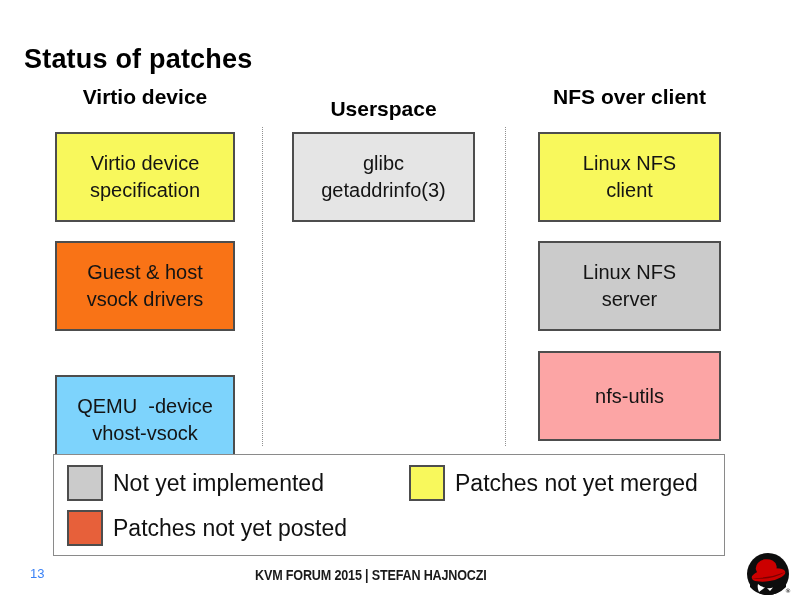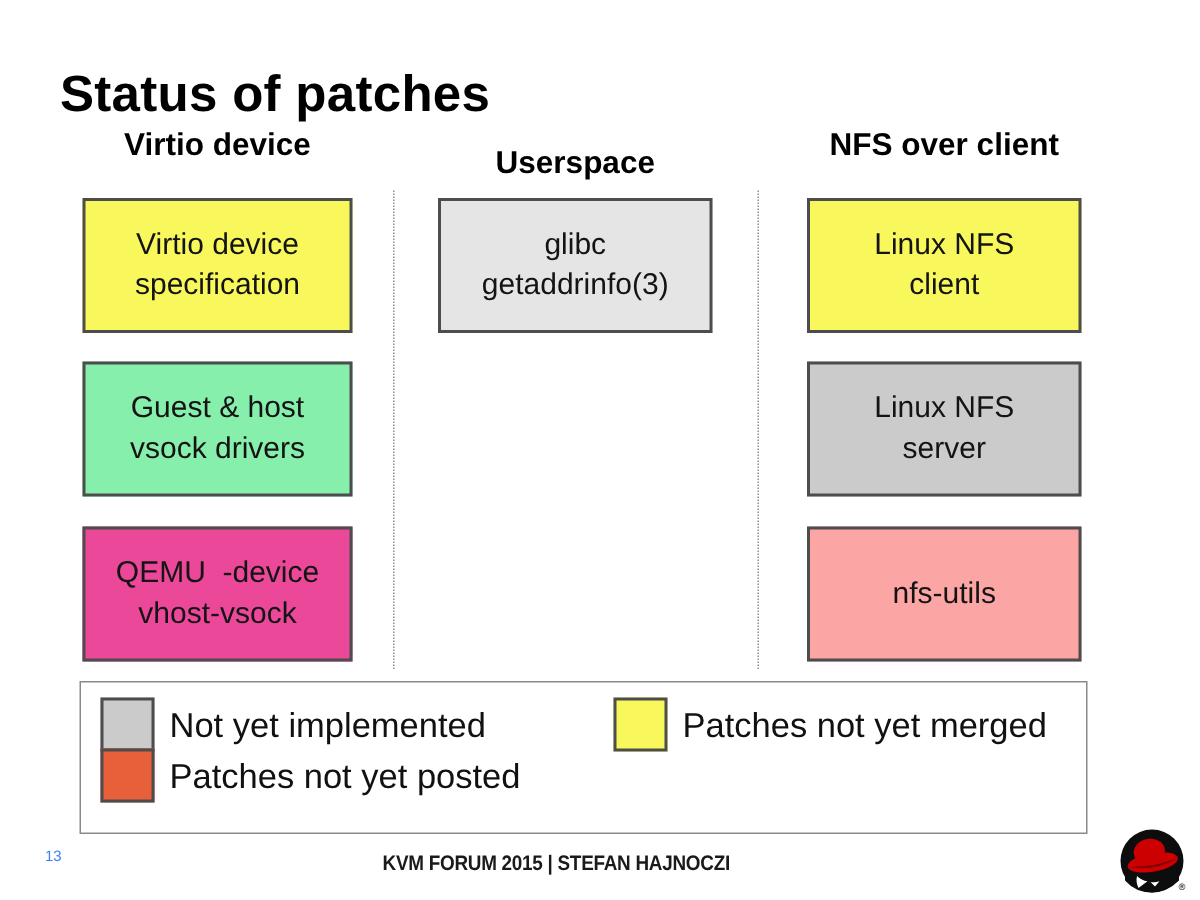--- a/index.html
+++ b/index.html
@@ -3,21 +3,21 @@
 <meta charset="utf-8">
 <style>
   html,body{margin:0;padding:0;}
   body{
     width:800px;height:600px;position:relative;background:#ffffff;
     font-family:"Liberation Sans","DejaVu Sans",sans-serif;color:#111;
     overflow:hidden;
   }
   .abs{position:absolute;}
   .slide-title{
-    left:40px;top:44px;font-size:34px;font-weight:bold;color:#000;
+    left:24px;top:44px;font-size:27px;font-weight:bold;color:#000;
     letter-spacing:0.2px;
   }
   .col-header{
     top:85px;font-size:21px;font-weight:bold;text-align:center;color:#000;
   }
   .col1h{left:55px;width:180px;}
   .col2h{left:292px;width:183px;margin-top:12px;}
   .col3h{left:538px;width:183px;}
   .pbox{
     border:2px solid #4d4d4d;display:flex;align-items:center;justify-content:center;
@@ -37,26 +37,26 @@
   .sep2{left:505px;}
   .legend{
     left:53px;top:454px;width:672px;height:102px;
     border:1px solid #8a8a8a;background:#fff;box-sizing:border-box;
   }
   .legend-item{
     position:absolute;display:flex;align-items:center;gap:10px;height:40px;
   }
   .li1{left:13px;top:8px;}
   .li2{left:355px;top:8px;text-align:center;}
-  .li3{left:13px;top:42px;}
+  .li3{left:13px;top:53px;}
   .swatch{
     width:36px;height:36px;border:2px solid #4d4d4d;box-sizing:border-box;flex:0 0 auto;
   }
   .legend-label{font-size:23px;color:#111;white-space:nowrap;}
-  .page-number{left:30px;top:566px;font-size:10px;color:#3b82f6;}
+  .page-number{left:30px;top:566px;font-size:13px;color:#3b82f6;}
   .footer-text{
     left:255px;top:567px;font-size:14px;font-weight:bold;color:#1a1a1a;
     letter-spacing:-0.2px;transform:scaleX(0.9);transform-origin:left top;
     white-space:nowrap;
   }
   .logo{left:744px;top:551px;width:48px;height:47px;}
 </style>
 </head>
 <body>
 
@@ -64,23 +64,23 @@
 
 <div class="abs col-header col1h">Virtio device</div>
 <div class="abs col-header col2h">Userspace</div>
 <div class="abs col-header col3h">NFS over client</div>
 
 <div class="abs vsep sep1"></div>
 <div class="abs vsep sep2"></div>
 
 <div class="abs pbox c1 r1" style="background-color: rgb(248, 248, 92);">Virtio device
 specification</div>
-<div class="abs pbox c1 r2" style="background-color: #86efac;">Guest &amp; host
+<div class="abs pbox c1 r2" style="background-color: #f97316;">Guest &amp; host
 vsock drivers</div>
-<div class="abs pbox c1 r3" style="background-color: #ec4899;">QEMU  -device
+<div class="abs pbox c1 r3" style="background-color: #7dd3fc; margin-top: 24px;">QEMU  -device
 vhost-vsock</div>
 
 <div class="abs pbox c2 r1" style="background-color: #e5e5e5;">glibc
 getaddrinfo(3)</div>
 
 <div class="abs pbox c3 r1" style="background-color: rgb(248, 248, 92);">Linux NFS
 client</div>
 <div class="abs pbox c3 r2" style="background-color: rgb(203, 203, 203);">Linux NFS
 server</div>
 <div class="abs pbox c3 r3" style="background-color: #fca5a5;">nfs-utils</div>

